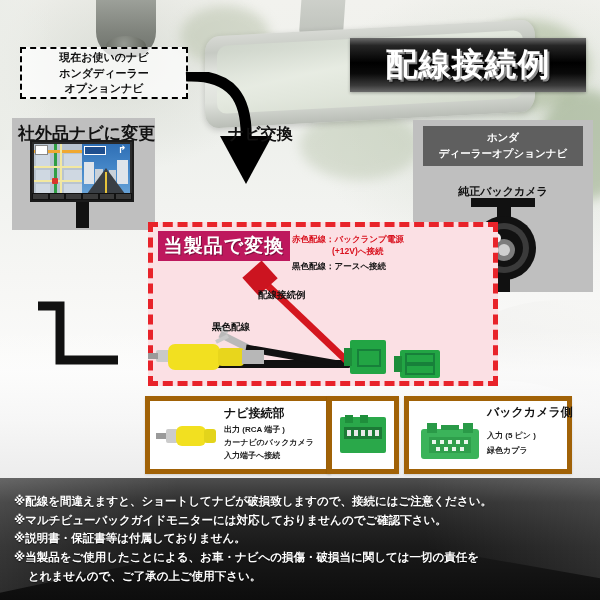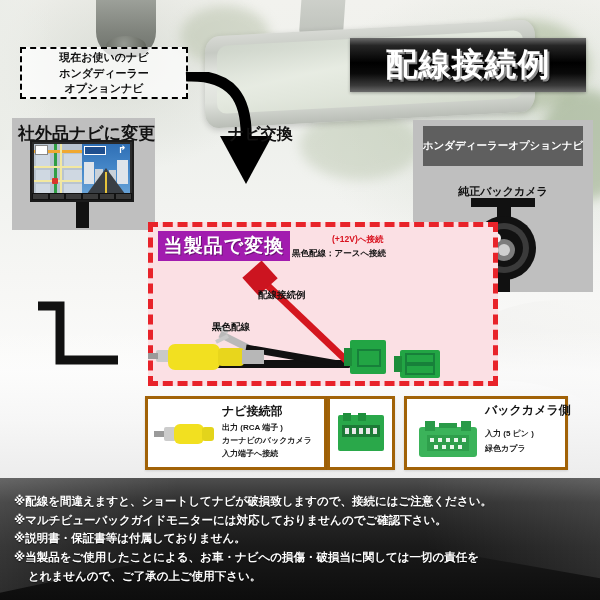--- a/index.html
+++ b/index.html
@@ -129,55 +129,55 @@
   .swap-label{
     position:absolute;left:228px;top:124px;font-size:16px;font-weight:bold;color:#111;white-space:nowrap;
   }
 
   
   .oem-panel{
     position:absolute;left:413px;top:120px;width:180px;height:172px;background:#bfbfbf;
   }
   .oem-header{
     position:absolute;left:10px;top:6px;width:160px;height:40px;background:#5f5f5f;
-    display:flex;flex-direction:row;align-items:center;justify-content:center;
+    display:flex;flex-direction:column;align-items:center;justify-content:center;
   }
   .oem-header div{color:#fff;font-size:10.5px;font-weight:bold;line-height:1.5;white-space:nowrap;}
   .oem-cam-label{
     position:absolute;left:0;right:0;top:54px;text-align:center;
     font-size:11px;font-weight:bold;color:#111;margin-top:10px;
   }
   .cam{position:absolute;left:50%;top:76px;transform:translateX(-50%);}
 
   
 
   
   .pink-box{
     position:absolute;left:148px;top:222px;width:350px;height:164px;
     background:#fbe0e4;
     border:5px dashed #e8232a;box-sizing:border-box;
   }
   .prod-badge{
     position:absolute;left:158px;top:231px;width:132px;height:30px;
-    background:#a21caf;display:flex;align-items:center;justify-content:center;
+    background:#be185d;display:flex;align-items:center;justify-content:center;
   }
   .prod-badge span{
     color:#fff;font-size:19px;font-weight:bold;letter-spacing:1px;
     text-shadow:1px 1px 0 rgba(0,0,0,.35);white-space:nowrap;
   }
   .wire-note{position:absolute;left:292px;top:233px;width:180px;}
   .wire-note .l1{font-size:8.5px;font-weight:bold;color:#d9121f;white-space:nowrap;line-height:1.45;}
   .wire-note .l1b{font-size:8.5px;font-weight:bold;color:#d9121f;white-space:nowrap;line-height:1.45;padding-left:40px;}
   .wire-note .l2{font-size:8.5px;font-weight:bold;color:#111;white-space:nowrap;line-height:1.9;}
   .lbl-back{position:absolute;left:258px;top:289px;font-size:9.5px;font-weight:bold;color:#111;white-space:nowrap;}
   .lbl-earth{position:absolute;left:212px;top:321px;font-size:9.5px;font-weight:bold;color:#111;white-space:nowrap;}
 
   
   .legend{
-    position:absolute;background:#fff;border:3px solid #a16207;
+    position:absolute;background:#fff;border:5px solid #a16207;
     box-shadow:0 1px 2px rgba(0,0,0,.12);
   }
   .lg-nav{left:145px;top:396px;width:176px;height:68px;}
   .lg-conn{left:327px;top:396px;width:62px;height:68px;}
   .lg-cam{left:396px;top:396px;width:158px;height:68px;margin-left:8px;}
   .lg-title{font-size:12px;font-weight:bold;color:#111;white-space:nowrap;}
   .lg-line{font-size:8px;font-weight:bold;color:#1a1a1a;white-space:nowrap;line-height:1.65;}
 
   
   .warn{
@@ -340,20 +340,21 @@
     <rect x="4" y="16" width="8" height="16" fill="#1d8c3a"></rect>
     <rect x="16" y="14" width="28" height="9" fill="none" stroke="#17803a" stroke-width="2"></rect>
     <rect x="16" y="25" width="28" height="9" fill="none" stroke="#17803a" stroke-width="2"></rect>
   </svg>
 
   <div class="prod-badge">
     <span>当製品で変換</span>
   </div>
 
   <div class="wire-note">
+    <div class="l1">赤色配線：バックランプ電源</div>
     <div class="l1b">(+12V)へ接続</div>
     <div class="l2">黒色配線：アースへ接続</div>
   </div>
 
   <div class="lbl-back">配線接続例</div>
   <div class="lbl-earth">黒色配線</div>
 
   <div class="legend lg-nav">
     <svg style="position:absolute;left:6px;top:22px;" width="62" height="26" viewBox="0 0 62 26">
       <rect x="0" y="10" width="12" height="6" fill="#9a9a9a"></rect>

